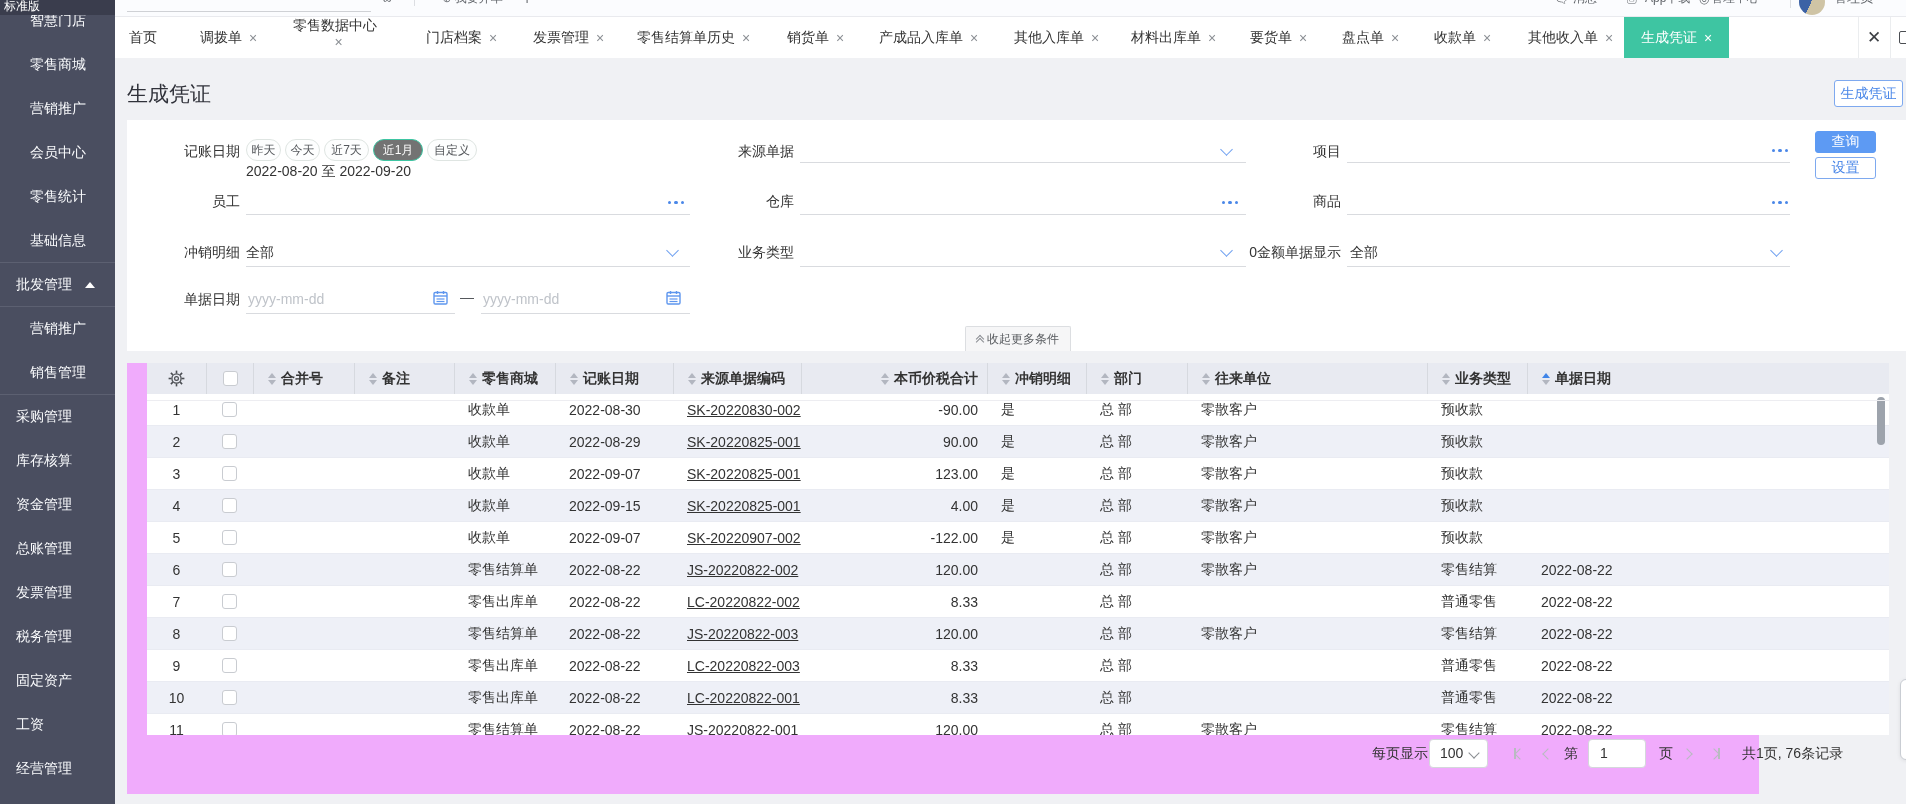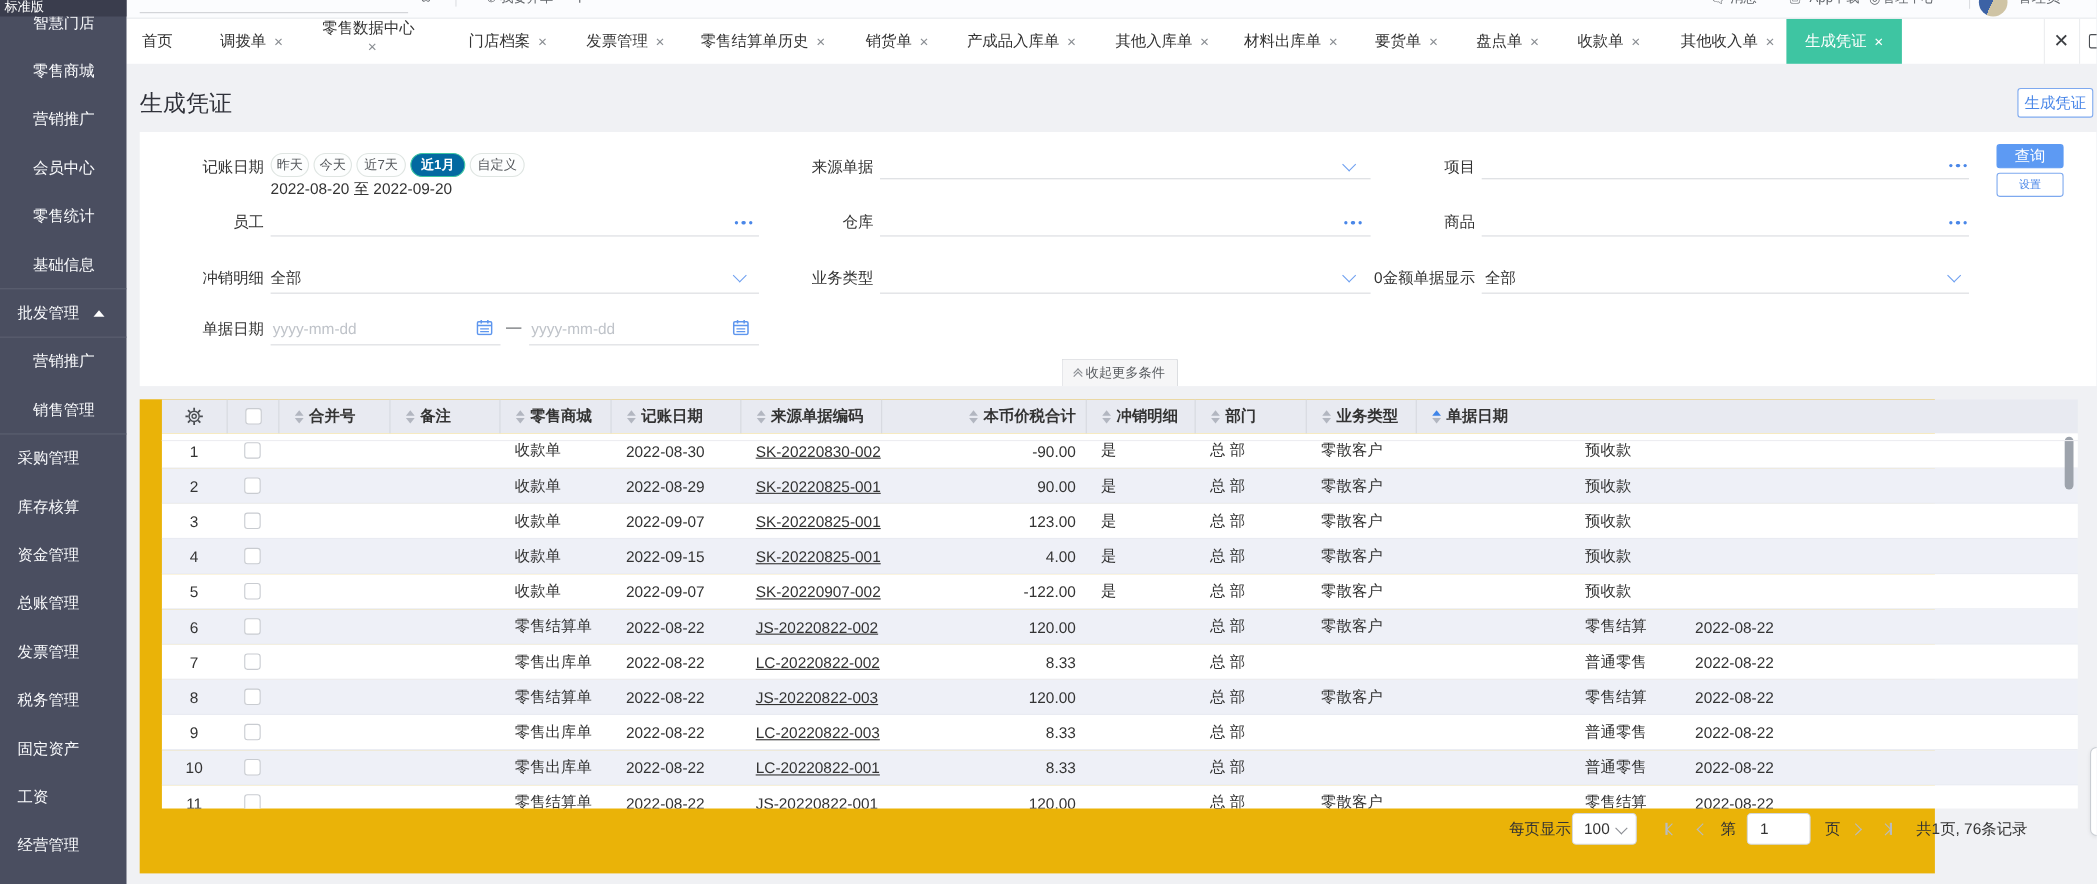--- a/index.html
+++ b/index.html
@@ -44,34 +44,34 @@
 
   
   .filter-card { position:absolute; left:12px; top:62px; width:1779px; height:231px; background:#ffffff; }
   .f-label { position:absolute; height:20px; line-height:20px; text-align:right; color:#333; font-size:14px; }
   .f-underline { position:absolute; height:1px; background:#d9dbdf; }
   .f-value { position:absolute; height:20px; line-height:20px; color:#333; font-size:14px; }
   .f-placeholder { position:absolute; height:20px; line-height:20px; color:#bfc3c9; font-size:14px; }
   .chips { position:absolute; left:119px; top:19px; display:flex; gap:4px; }
   .chip { height:22px; line-height:20px; border:1px solid #dfe5e2; background:#fdfefe; border-radius:11px; font-size:12px; color:#55585c; text-align:center; cursor:pointer; }
   .chip.c0 { width:35px; } .chip.c1 { width:35px; } .chip.c2 { width:45px; } .chip.c3 { width:50px; } .chip.c4 { width:50px; }
-  .chip.active { background:#0369a1; border-color:#3ec5a2; color:#fff; font-weight:bold; }
+  .chip.active { background:#737373; border-color:#3ec5a2; color:#fff; font-weight:normal; }
   .dots { position:absolute; display:flex; gap:3px; cursor:pointer; }
   .dots i { width:3.4px; height:3.4px; border-radius:50%; background:#4a87e8; }
   .chev { position:absolute; width:9px; height:9px; border-right:1.6px solid #6fa0f0; border-bottom:1.6px solid #6fa0f0; transform:rotate(45deg); cursor:pointer; }
   .cal { position:absolute; width:15px; height:15px; }
   .dash { position:absolute; color:#55585c; font-size:14px; }
   .btn-query { position:absolute; left:1688px; top:11px; width:61px; height:22px; background:#5d9af3; border:1px solid #5d9af3; border-radius:3px; color:#fff; font-size:14px; display:flex; align-items:center; justify-content:center; cursor:pointer; }
-  .btn-settings { position:absolute; left:1688px; top:37px; width:61px; height:22px; background:#fff; border:1px solid #7ea9ef; border-radius:3px; color:#4a87e8; font-size:10px; display:flex; align-items:center; justify-content:center; cursor:pointer; }
+  .btn-settings { position:absolute; left:1688px; top:37px; width:61px; height:22px; background:#fff; border:1px solid #7ea9ef; border-radius:3px; color:#4a87e8; font-size:14px; display:flex; align-items:center; justify-content:center; cursor:pointer; }
   .collapse-btn { position:absolute; left:838px; top:206px; width:106px; height:25px; background:#f6f6f7; border:1px solid #dcdee1; border-bottom:none; border-radius:2px 2px 0 0; display:flex; align-items:center; justify-content:center; gap:4px; font-size:12px; color:#595c60; cursor:pointer; }
   .dbl-up { display:inline-flex; flex-direction:column; gap:-2px; }
   .dbl-up i { width:6px; height:6px; border-left:1.4px solid #8a8d92; border-top:1.4px solid #8a8d92; transform:rotate(45deg); margin-bottom:-3px; }
 
   
-  .table-card { position:absolute; left:12px; top:305px; width:1632px; height:431px; background:#eab308; }
+  .table-card { position:absolute; left:12px; top:305px; width:1632px; height:431px; background:#f0abfc; }
   .grid { position:absolute; left:20px; top:0; width:1742px; height:372px; overflow:hidden; }
   .g-header { display:flex; height:31px; background:#e8eaf1; }
   .g-header .hc { display:flex; align-items:center; padding-left:14px; font-weight:bold; color:#333; font-size:14px; border-left:1px solid #d6d9df; white-space:nowrap; overflow:hidden; }
   .g-header .hc:first-child { border-left:none; }
   .g-header .hc.right { justify-content:flex-end; padding-left:0; padding-right:9px; }
   .g-header .hc.center { justify-content:center; padding-left:0; }
   .sorters { display:inline-flex; flex-direction:column; gap:2px; margin-right:5px; }
   .sorters .s-up { width:0; height:0; border-left:4px solid transparent; border-right:4px solid transparent; border-bottom:5px solid #b2b6c0; }
   .sorters .s-down { width:0; height:0; border-left:4px solid transparent; border-right:4px solid transparent; border-top:5px solid #b2b6c0; }
   .sorters.asc .s-up { border-bottom-color:#3f84e8; }
@@ -425,20 +425,27 @@
                 <i class="s-down"></i>
               </span>
               <span>冲销明细</span>
             </div>
             <div class="hc" style="width: 101px;">
               <span class="sorters">
                 <i class="s-up"></i>
                 <i class="s-down"></i>
               </span>
               <span>部门</span>
+            </div>
+            <div class="hc" style="width: 240px;">
+              <span class="sorters">
+                <i class="s-up"></i>
+                <i class="s-down"></i>
+              </span>
+              <span>往来单位</span>
             </div>
             <div class="hc" style="width: 100px;">
               <span class="sorters">
                 <i class="s-up"></i>
                 <i class="s-down"></i>
               </span>
               <span>业务类型</span>
             </div>
             <div class="hc" style="width: 362px;">
               <span class="sorters asc">

